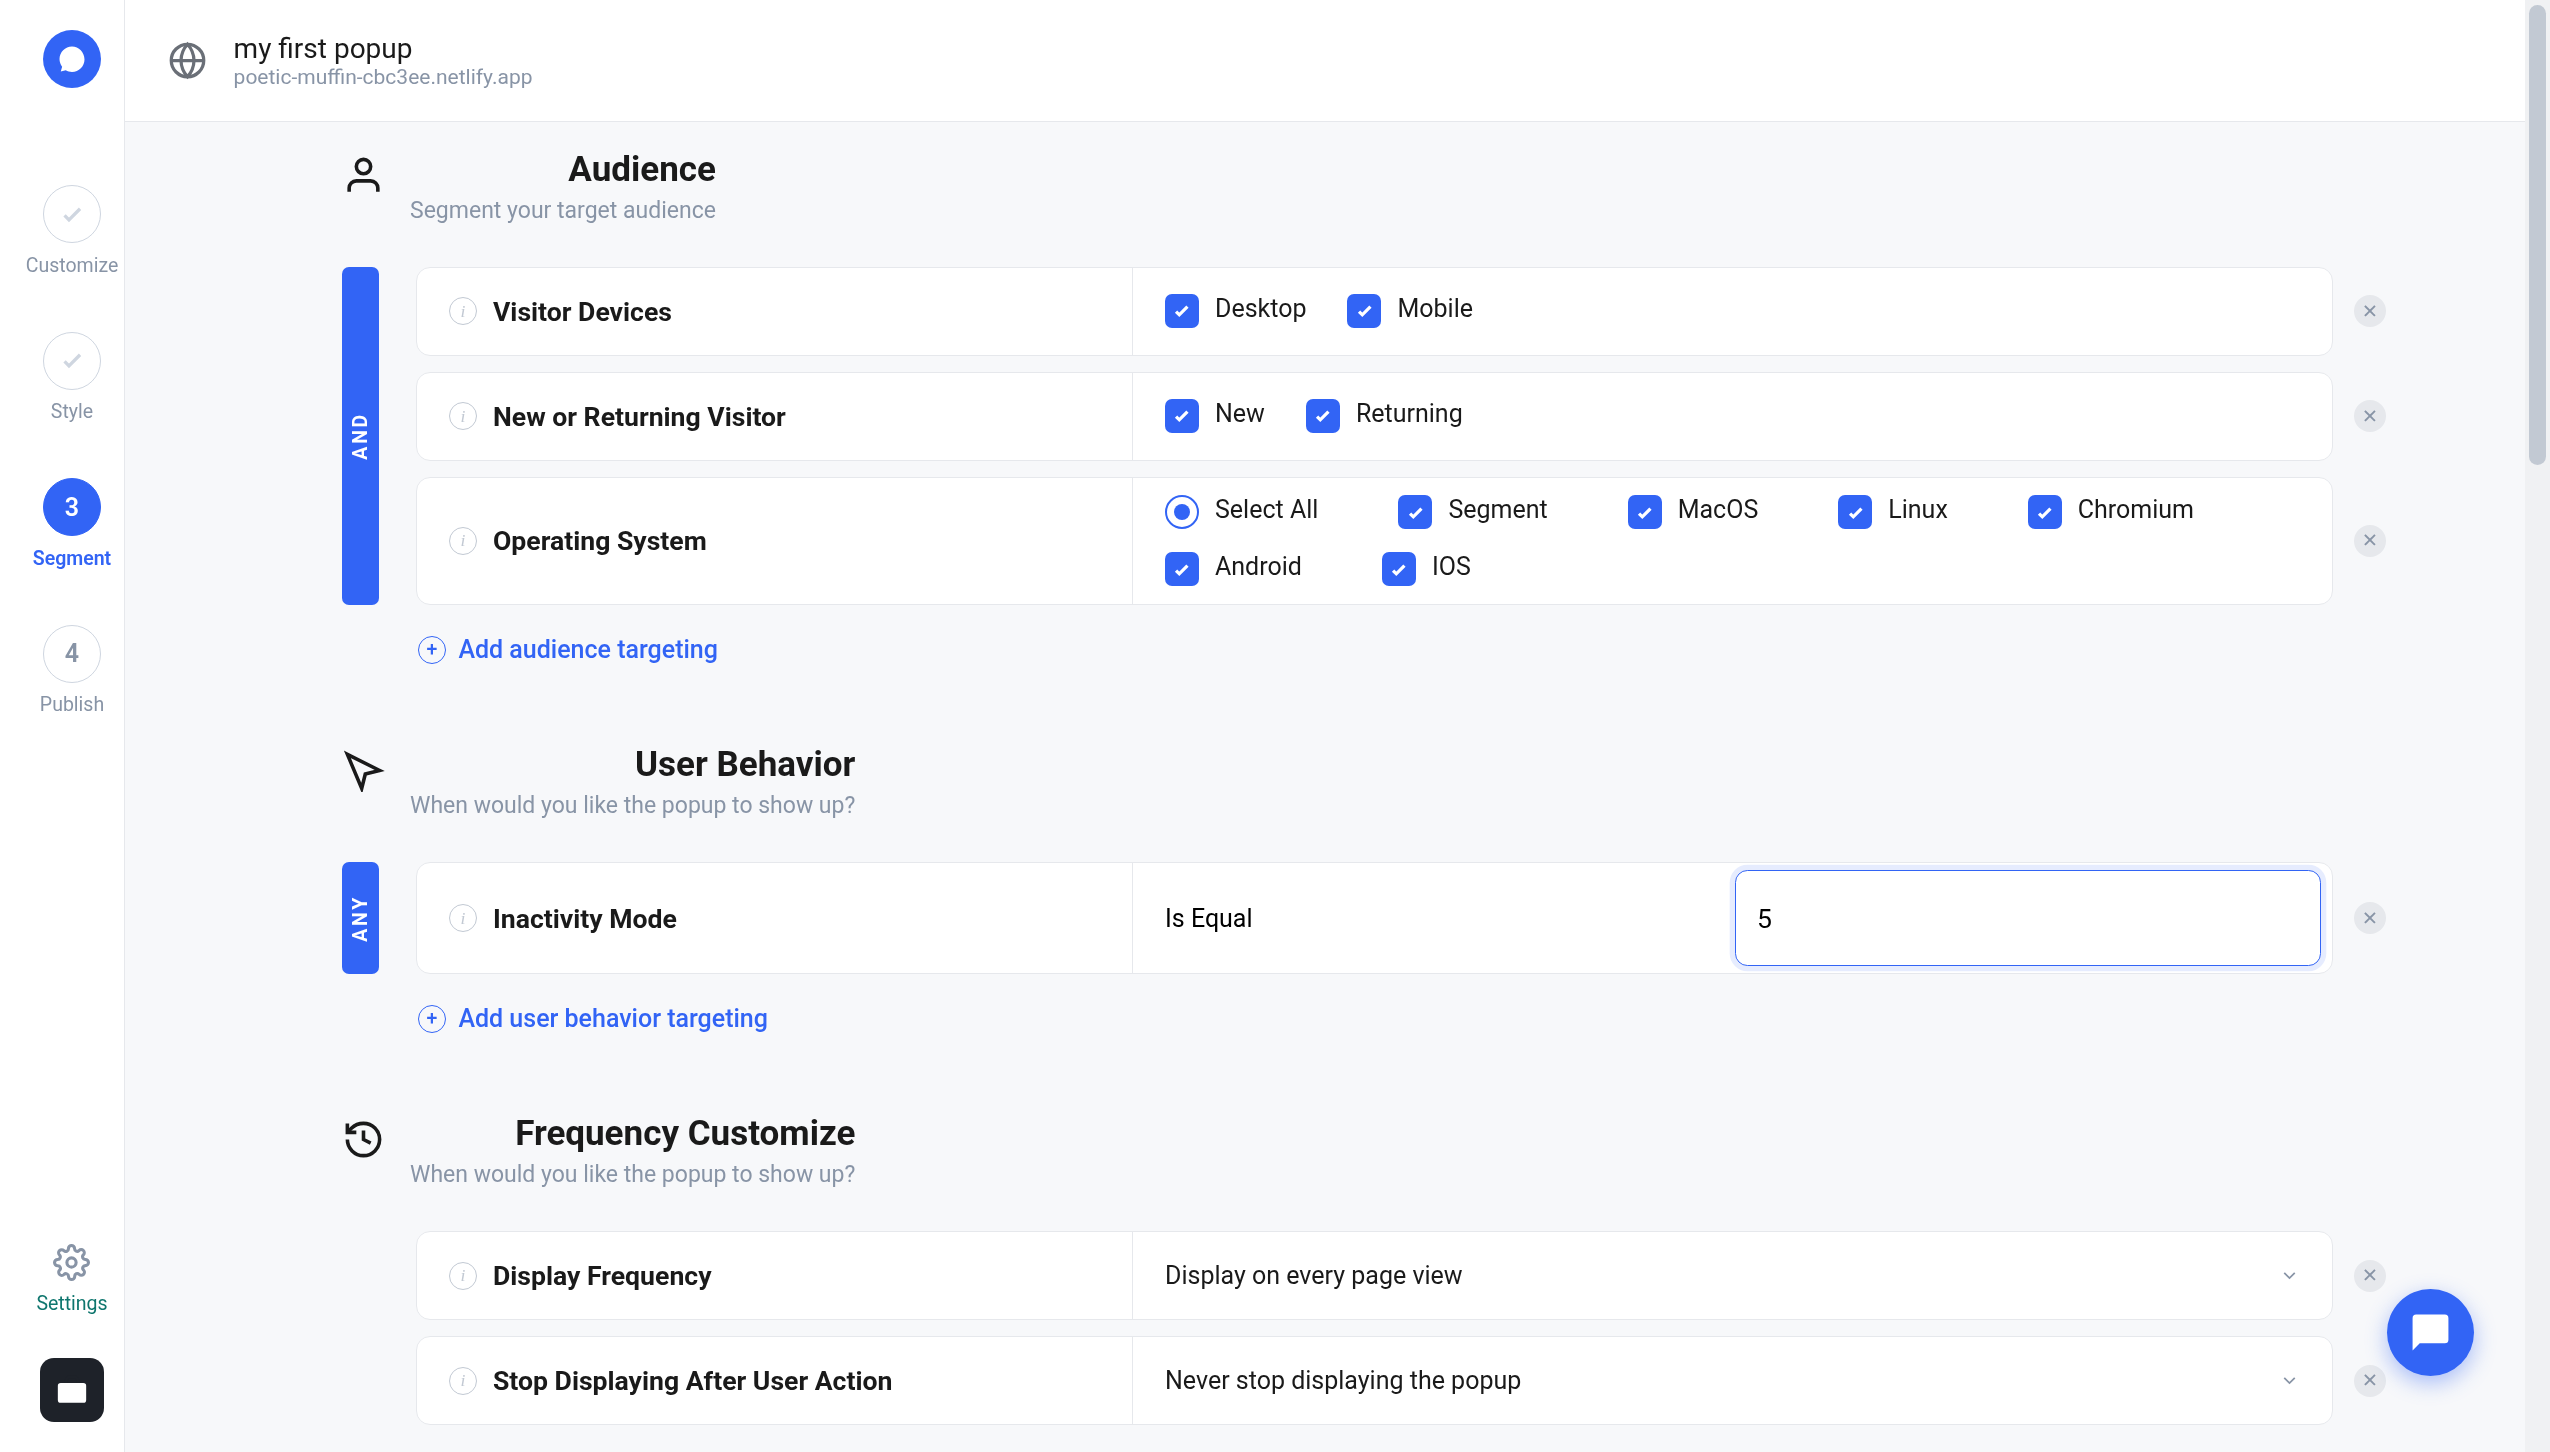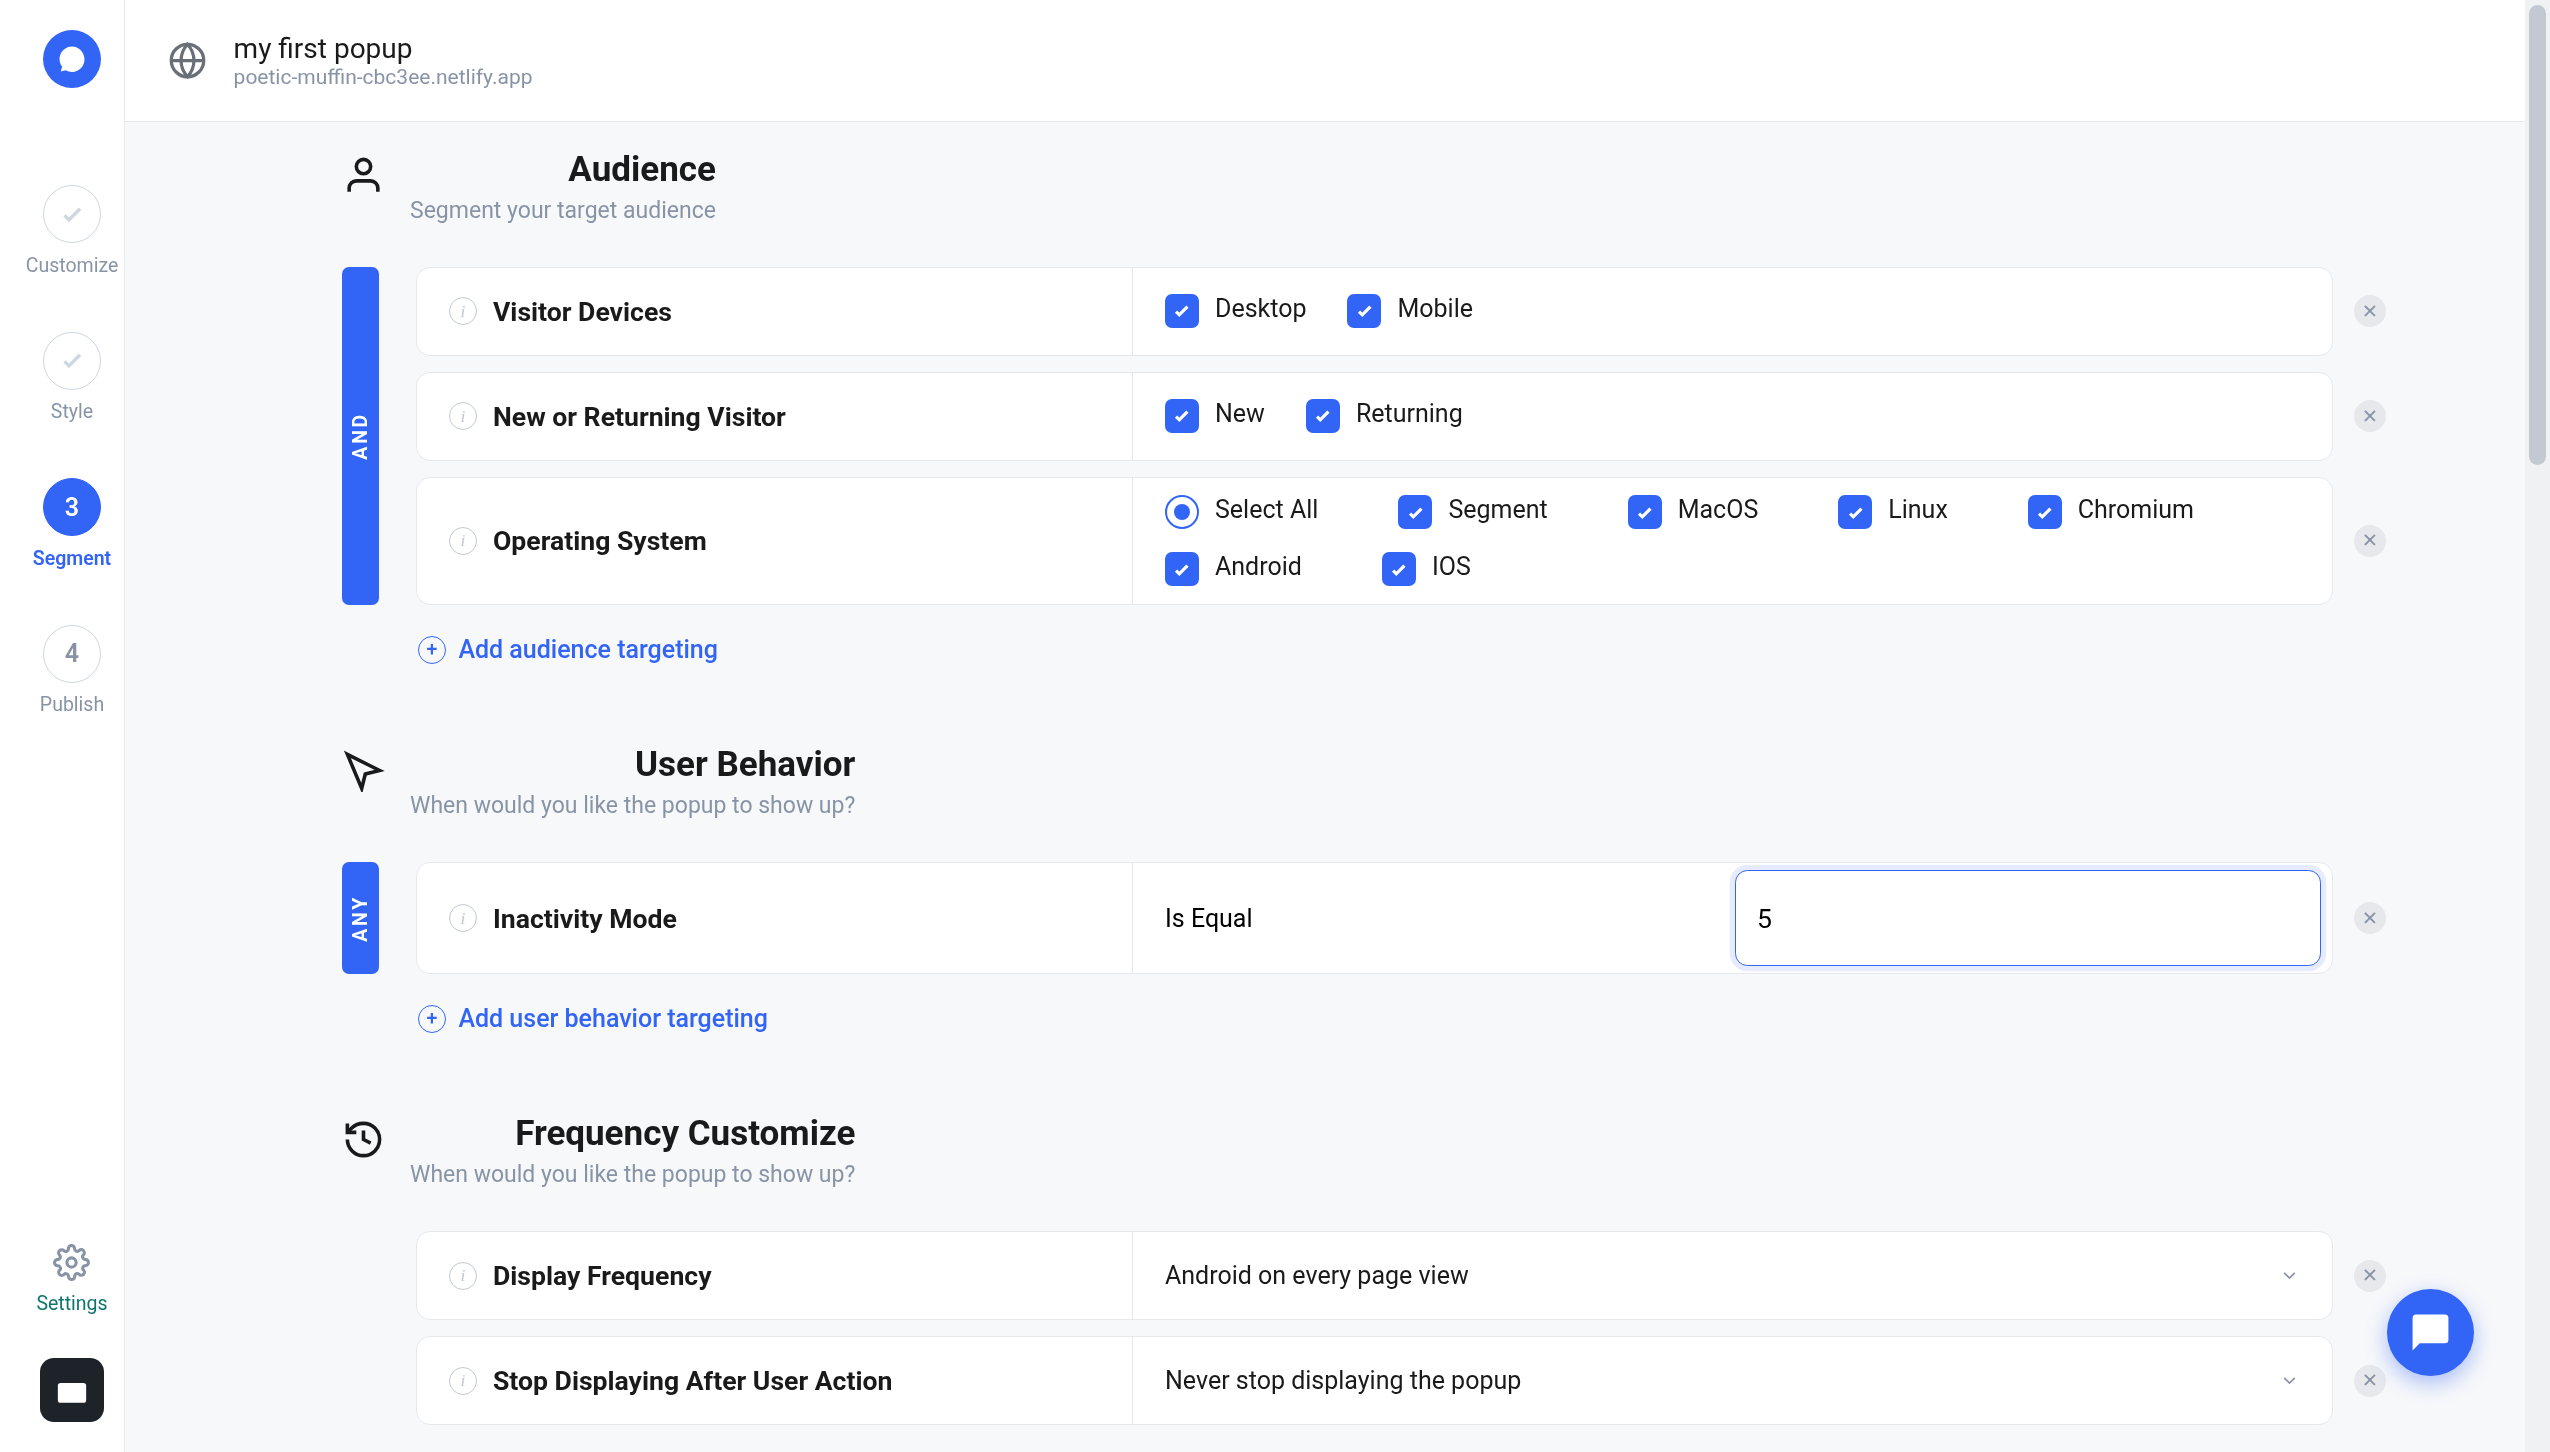--- a/index.html
+++ b/index.html
@@ -350,21 +350,21 @@
         <div class="rules-block">
           <div style="width:37px"></div>
           <div class="rules-list">
             <div class="rule-row">
               <div class="rule-card">
                 <div class="rule-left">
                   <div class="info-icon">i</div>
                   <div class="rule-label">Display Frequency</div>
                 </div>
                 <div class="dropdown-cell">
-                  <span class="dropdown-text">Android on every page view</span>
+                  <span class="dropdown-text">Display on every page view</span>
                   <svg class="chev" width="21" height="21" viewBox="0 0 24 24" fill="none" stroke="currentColor" stroke-width="2">
                       <path d="M6 9l6 6 6-6"></path>
                     </svg>
                 </div>
               </div>
               <div class="remove-btn">✕</div>
             </div>
             <div class="rule-row">
               <div class="rule-card">
                 <div class="rule-left">

